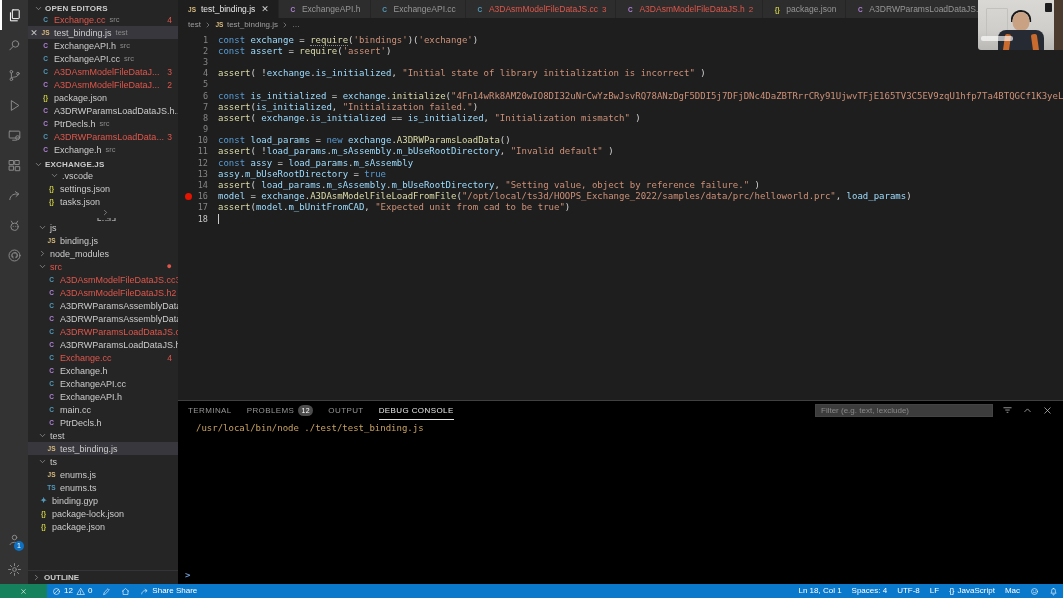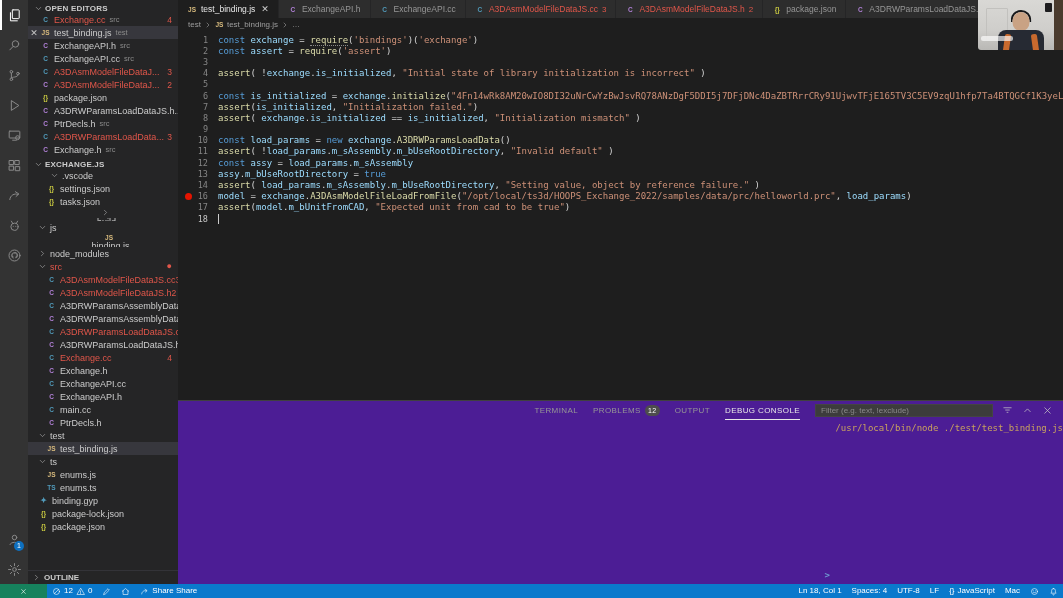--- a/index.html
+++ b/index.html
@@ -58,30 +58,30 @@
   .gutter { width:40px; flex:none; position:relative; text-align:right; padding-right:10px; color:#858585; font-size:8.5px; }
   .code-line.cur .gutter { color:#c6c6c6; }
   .bp { position:absolute; left:7px; top:50%; margin-top:-3.5px; width:7px; height:7px; border-radius:50%; background:#e51400; }
   .ctext { white-space:pre; }
   .tk-kw { color:#569cd6; } .tk-var { color:#9cdcfe; } .tk-fn { color:#dcdcaa; }
   .tk-fnu { color:#dcdcaa; border-bottom:1px dotted #8a8a8a; }
   .tk-str { color:#ce9178; } .tk-pun { color:#d4d4d4; }
   .cursor { display:inline-block; width:1px; height:10px; background:#cccccc; vertical-align:middle; }
 
   
-  .panel { height:184px; flex:none; border-top:1px solid #404040; display:flex; flex-direction:column; background:#4c1d95; position:relative;align-items:flex-end; }
+  .panel { height:184px; flex:none; border-top:1px solid #404040; display:flex; flex-direction:column; background:#000000; position:relative; }
   .panel-header { height:19px; flex:none; display:flex; align-items:center; padding:0 10px; gap:15px; }
   .ptab { height:100%; display:flex; align-items:center; gap:4px; font-size:8px; letter-spacing:.4px; color:#969696; border-bottom:1px solid transparent; cursor:pointer; }
   .ptab.active { color:#e7e7e7; border-bottom-color:#e7e7e7; }
   .pbadge { background:#4d4d4d; color:#ffffff; border-radius:6px; font-size:7px; height:11px; min-width:15px; line-height:11px; text-align:center; padding:0 3px; }
   .panel-actions { margin-left:auto; display:flex; align-items:center; gap:9px; color:#c5c5c5; }
   .filter-input { width:178px; height:13px; background:#3c3c3c; border:1px solid #444444; color:#cccccc; font-size:8px; padding:0 5px; outline:none; font-family:"Liberation Sans",sans-serif; }
   .filter-input::placeholder { color:#8a8a8a; }
   .pa-icon svg { width:11px; height:11px; display:block; }
-  .panel-body { flex:1; position:relative; font-family:"DejaVu Sans Mono",monospace; font-size:9px; color:#cccccc; padding:3px 0 0 18px;margin-left:44px; }
+  .panel-body { flex:1; position:relative; font-family:"DejaVu Sans Mono",monospace; font-size:9px; color:#cccccc; padding:3px 0 0 18px; }
   .dbg-line { color:#c9a25f; height:11px; }
   .repl-prompt { position:absolute; left:7px; bottom:4px; color:#6f9bd1; font-size:9px; font-weight:bold; }
 
   
   .status-bar { height:14px; flex:none; background:#0a79cc; display:flex; align-items:center; color:#ffffff; font-size:8px; }
   .sb-item { height:100%; display:flex; align-items:center; gap:3px; padding:0 5px; cursor:pointer; white-space:nowrap; }
   .sb-item svg { width:9px; height:9px; display:block; }
   .sb-item.remote { background:#16825d; width:47px; justify-content:center; }
   .sb-group-right { margin-left:auto; display:flex; height:100%; }
   .sb-part-text { line-height:14px; }
@@ -314,21 +314,21 @@
             <span class="lbl">build</span>
           </div>
           <div class="row" style="padding-left: 10px;">
             <span class="chev down">
               <svg viewBox="0 0 24 24" fill="none" stroke="currentColor" stroke-width="1.6" stroke-linecap="round" stroke-linejoin="round">
                 <path d="M9 6l6 6-6 6"></path>
               </svg>
             </span>
             <span class="lbl">js</span>
           </div>
-          <div class="row" style="padding-left: 18px; flex-direction: column;">
+          <div class="row" style="padding-left: 18px;">
             <span class="fi fi-js">JS</span>
             <span class="lbl">binding.js</span>
           </div>
           <div class="row" style="padding-left: 10px;">
             <span class="chev">
               <svg viewBox="0 0 24 24" fill="none" stroke="currentColor" stroke-width="1.6" stroke-linecap="round" stroke-linejoin="round">
                 <path d="M9 6l6 6-6 6"></path>
               </svg>
             </span>
             <span class="lbl">node_modules</span>

